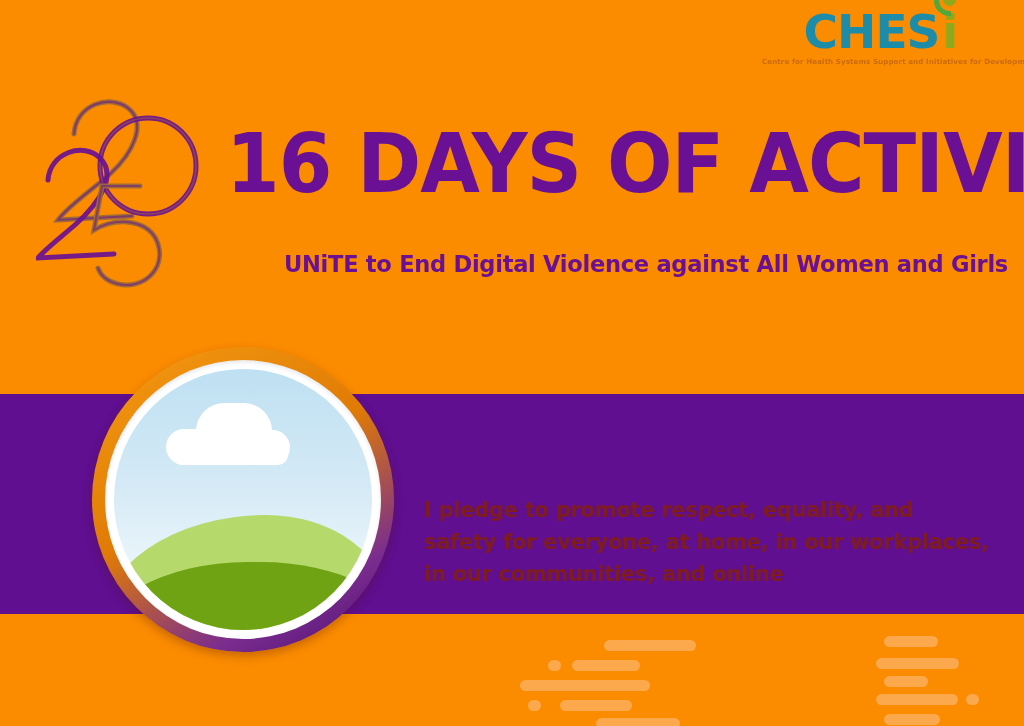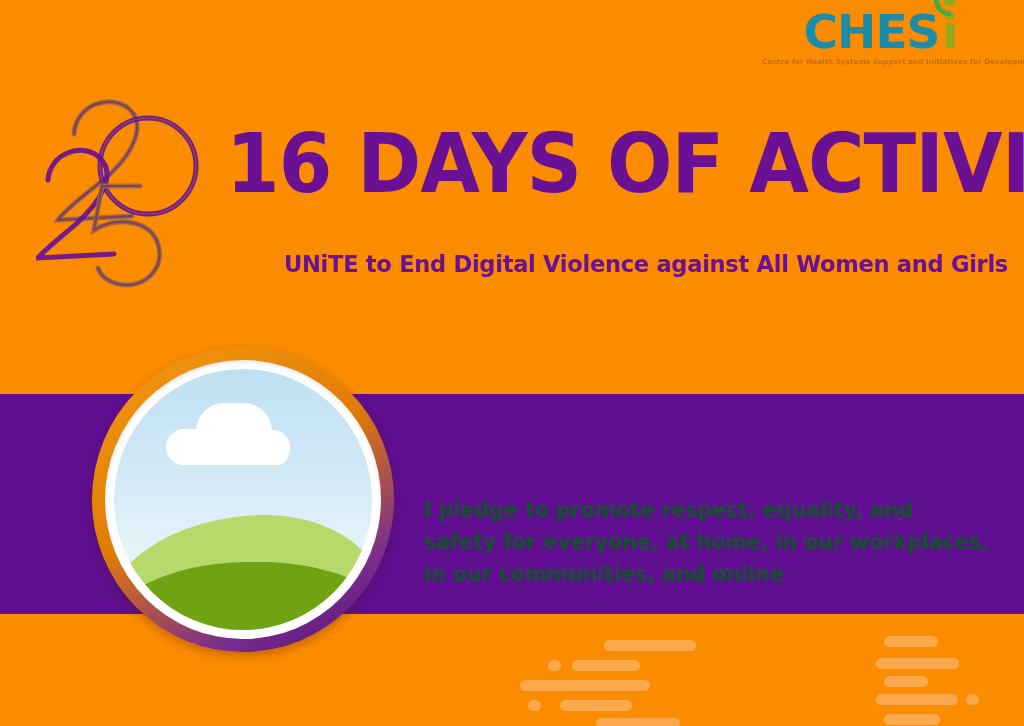--- a/index.html
+++ b/index.html
@@ -114,21 +114,21 @@
 
   
   #pledge {
     position:absolute;
     left:424px; top:494px;
     width:530px;
     font-family:"DejaVu Sans", sans-serif;
     font-weight:bold;
     font-size:21.5px;
     line-height:1.48;
-    color:#14532d;
+    color:#7f1d1d;
     letter-spacing:-.2px;
   }
   #pledge div { white-space:nowrap; transform:scaleX(.97); transform-origin:left center; }
 
   
   #photo-circle {
     position:absolute;
     left:92px; top:347px;
     width:302px; height:305px;
     border-radius:50%;

